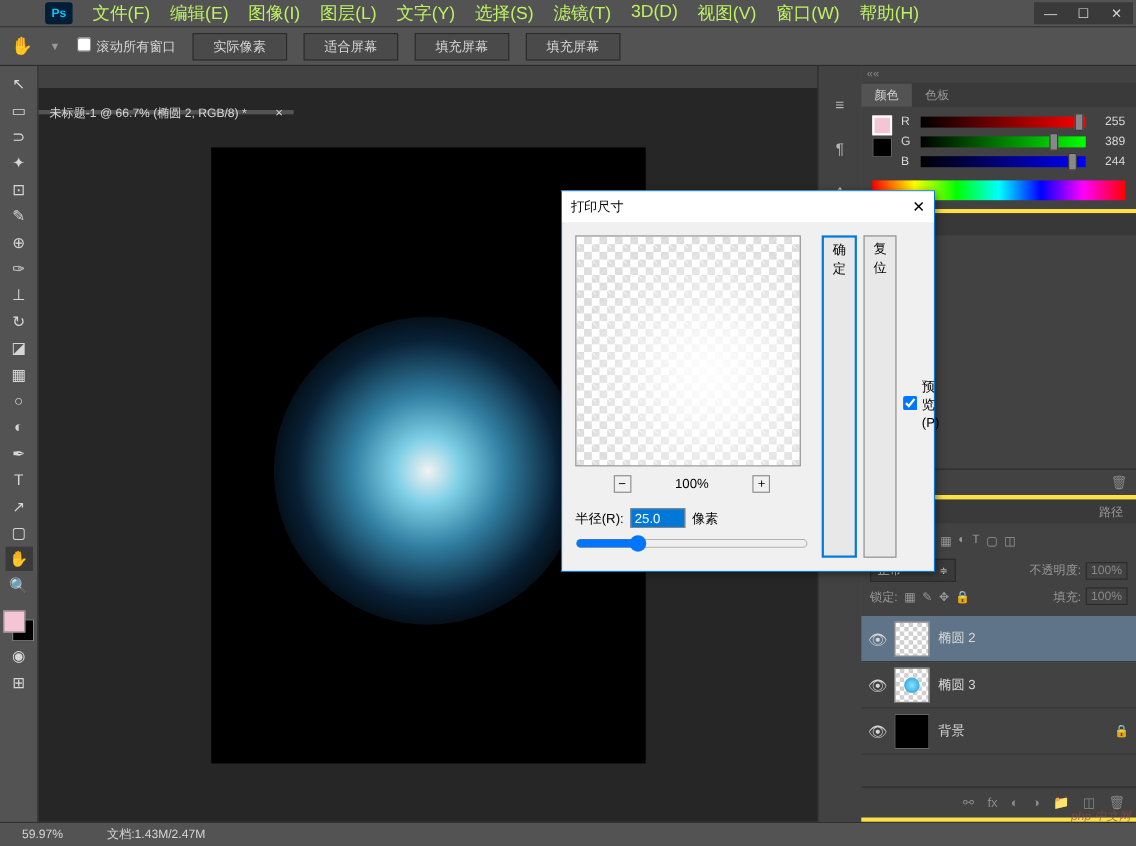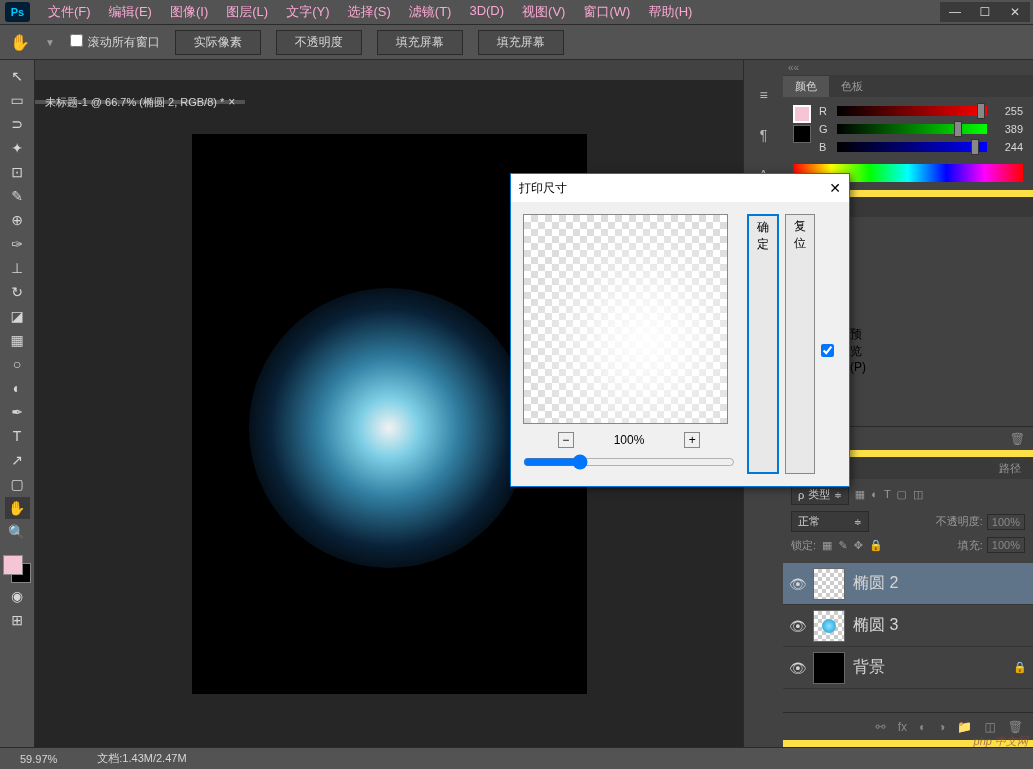--- a/index.html
+++ b/index.html
@@ -1,51 +1,51 @@
 <!DOCTYPE html>
 <html><head>
   <meta charset="utf-8">
   <style>
     * { margin: 0; padding: 0; box-sizing: border-box; font-family: "Microsoft YaHei", Arial, sans-serif; }
     body { width: 1033px; height: 769px; background: #535353; overflow: hidden; position: relative; }
     
-    .title-bar { height: 25px; background: #535353; display: flex; align-items: center; justify-content: flex-start; border-bottom: 1px solid #2a2a2a; }
+    .title-bar { height: 25px; background: #535353; display: flex; align-items: center; justify-content: flex-start; border-bottom: 1px solid #2a2a2a; padding-left: 36px; }
     .ps-logo { width: 25px; height: 20px; background: #001e36; color: #00c8ff; font-weight: bold; font-size: 11px; display: flex; align-items: center; justify-content: center; margin-left: 5px; border-radius: 3px; }
     .menu-bar { display: flex; gap: 2px; flex: 1; padding-left: 10px; }
-    .menu-item { color: #f9a8d4; font-size: 13px; padding: 3px 8px; cursor: default; }
+    .menu-item { color: #bef264; font-size: 16px; padding: 3px 8px; cursor: default; }
     .window-controls { display: flex; gap: 0; background: #3a3a3a; height: 20px; margin-right: 3px; }
     .window-btn { width: 30px; height: 20px; display: flex; align-items: center; justify-content: center; color: #d6d6d6; font-size: 12px; }
     
     .options-bar { height: 35px; background: #535353; display: flex; align-items: center; padding: 0 10px; gap: 15px; border-bottom: 1px solid #2a2a2a; }
     .hand-icon { color: #d6d6d6; font-size: 16px; }
     .checkbox-label { display: flex; align-items: flex-start; gap: 5px; color: #d6d6d6; font-size: 12px; }
     .checkbox-label input { width: 13px; height: 13px; }
     .option-btn { background: #4a4a4a; border: 1px solid #2a2a2a; color: #d6d6d6; font-size: 12px; padding: 3px 18px; }
     
     .main-area { display: flex; height: calc(100% - 60px - 22px); }
     
     .toolbar { width: 35px; background: #535353; border-right: 1px solid #2a2a2a; display: flex; flex-direction: column; align-items: center; padding-top: 5px; gap: 2px; }
     .tool { width: 25px; height: 22px; display: flex; align-items: center; justify-content: center; color: #d6d6d6; font-size: 14px; cursor: pointer; }
     .color-swatch { width: 28px; height: 28px; position: relative; margin-top: 10px; }
     .fg-color { position: absolute; top: 0; left: 0; width: 20px; height: 20px; background: #f5c5d5; border: 1px solid #888; z-index: 2; }
     .bg-color { position: absolute; bottom: 0; right: 0; width: 20px; height: 20px; background: #000; border: 1px solid #888; }
     
     .document-area { flex: 1; background: #262626; position: relative; display: flex; flex-direction: column; }
     .doc-tabs { height: 20px; background: #424242; display: flex; }
-    .doc-tab { padding: 2px 10px; color: #d6d6d6; font-size: 11px; display: flex; align-items: center; gap: 4px; background: #535353; margin-top: 40px; }
+    .doc-tab { padding: 2px 10px; color: #d6d6d6; font-size: 11px; display: flex; align-items: center; gap: 26px; background: #535353; margin-top: 40px; }
     .doc-tab .close { font-size: 12px; }
     .canvas-container { flex: 1; display: flex; align-items: center; justify-content: center; padding: 40px; }
     .canvas { width: 395px; height: 560px; background: #000; position: relative; }
     .glow { position: absolute; top: 50%; left: 50%; transform: translate(-50%, -45%); width: 280px; height: 280px; background: radial-gradient(circle, rgba(255,255,255,0.95) 0%, rgba(140,230,255,0.9) 15%, rgba(70,180,230,0.7) 35%, rgba(30,110,180,0.3) 60%, rgba(0,0,0,0) 80%); border-radius: 50%; }
     
     .right-dock { width: 40px; background: #424242; border-left: 1px solid #2a2a2a; display: flex; flex-direction: column; align-items: center; padding-top: 25px; gap: 20px; }
     .dock-icon { width: 20px; height: 20px; color: #b8b8b8; display: flex; align-items: center; justify-content: center; font-size: 14px; }
     
     .panel-area { width: 250px; background: #424242; display: flex; flex-direction: column; }
-    .panel { border-bottom: 7px solid #fde047; }
+    .panel { border-bottom: 4px solid #fde047; }
     .panel-tabs { height: 22px; display: flex; align-items: center; background: #3a3a3a; }
     .panel-tab { padding: 3px 12px; color: #999; font-size: 11px; }
     .panel-tab.active { background: #535353; color: #d6d6d6; }
     .panel-header { display: flex; justify-content: flex-start; padding: 2px 5px; }
     .chevrons { color: #888; font-size: 10px; }
     
     .color-panel { padding: 8px 10px; }
     .color-row { display: flex; align-items: center; gap: 8px; margin-bottom: 6px; }
     .color-row .label { color: #d6d6d6; font-size: 11px; width: 10px; }
     .slider-track { flex: 1; height: 10px; position: relative; }
@@ -70,21 +70,21 @@
     .val-box { border: 1px solid #2a2a2a; padding: 1px 4px; color: #888; }
     .lock-row { display: flex; align-items: center; gap: 6px; font-size: 11px; color: #999; }
     
     .layers-list { flex: 1; background: #424242; }
     .layer-item { display: flex; align-items: center; height: 42px; border-bottom: 1px solid #353535; padding: 0 6px; gap: 8px; }
     .layer-item.active { background: #5f7389; }
     .eye-icon { width: 16px; color: #d6d6d6; font-size: 14px; }
     .layer-thumb { width: 32px; height: 32px; background-image: linear-gradient(45deg, #ccc 25%, transparent 25%), linear-gradient(-45deg, #ccc 25%, transparent 25%), linear-gradient(45deg, transparent 75%, #ccc 75%), linear-gradient(-45deg, transparent 75%, #ccc 75%); background-size: 8px 8px; background-position: 0 0, 0 4px, 4px -4px, -4px 0px; background-color: #fff; border: 1px solid #666; position: relative; }
     .layer-thumb.bg-layer { background: #000; background-image: none; }
     .layer-thumb .blue-dot { position: absolute; top: 50%; left: 50%; transform: translate(-50%,-50%); width: 14px; height: 14px; background: radial-gradient(circle, #8de0ff 0%, #3ab0e0 70%, transparent 100%); border-radius: 50%; }
-    .layer-name { color: #d6d6d6; font-size: 16px; flex: 1; }
+    .layer-name { color: #d6d6d6; font-size: 12px; flex: 1; }
     .lock-ico { color: #999; font-size: 11px; }
     
     .layers-footer { height: 28px; background: #424242; border-top: 1px solid #2a2a2a; display: flex; align-items: center; justify-content: flex-end; gap: 12px; padding: 0 10px; }
     .footer-icon { color: #888; font-size: 12px; }
     
     .status-bar { height: 22px; background: #535353; display: flex; align-items: center; padding: 0 20px; gap: 40px; color: #d6d6d6; font-size: 11px; border-top: 1px solid #2a2a2a; }
     
     .dialog { position: absolute; top: 173px; left: 510px; width: 340px; background: #f0f0f0; border: 1px solid #0078d7; box-shadow: 2px 2px 8px rgba(0,0,0,0.5); }
     .dialog-title { height: 28px; background: #fff; display: flex; align-items: center; justify-content: space-between; padding: 0 8px; font-size: 12px; }
     .dialog-close { font-size: 14px; cursor: pointer; }
@@ -95,21 +95,21 @@
     .zoom-controls { display: flex; align-items: center; justify-content: center; gap: 40px; margin-top: 8px; font-size: 12px; }
     .zoom-btn { width: 16px; height: 16px; border: 1px solid #888; display: flex; align-items: center; justify-content: center; font-size: 12px; }
     .radius-row { display: flex; align-items: center; gap: 6px; margin-top: 14px; font-size: 12px; }
     .radius-input { width: 50px; padding: 1px 3px; border: 1px solid #888; background: #fff; color: #000; font-size: 12px; text-align: left; }
     .radius-input.selected { background: #0078d7; color: #fff; }
     .radius-slider { width: 100%; margin-top: 6px; }
     
     .dialog-right { width: 90px; display: flex; flex-direction: row; gap: 6px; }
     .dlg-btn { padding: 3px 8px; font-size: 12px; border: 1px solid #888; background: #e8e8e8; text-align: center; }
     .dlg-btn.primary { border: 2px solid #0078d7; }
-    .preview-check { display: flex; align-items: center; gap: 16px; font-size: 12px; margin-top: 12px; }
+    .preview-check { display: flex; align-items: center; gap: 4px; font-size: 12px; margin-top: 12px; }
     
     .watermark { position: absolute; bottom: 20px; right: 5px; color: #8a4a4a; font-size: 11px; opacity: 0.7; font-style: italic; }
   </style>
 </head>
 <body>
 
 <div class="title-bar">
   <div class="ps-logo">Ps</div>
   <div class="menu-bar">
     <div class="menu-item">文件(F)</div>
@@ -132,21 +132,21 @@
 </div>
 
 <div class="options-bar">
   <span class="hand-icon">✋</span>
   <span style="color:#999;font-size:10px;">▼</span>
   <label class="checkbox-label">
     <input type="checkbox" style="">
     <span>滚动所有窗口</span>
   </label>
   <button class="option-btn">实际像素</button>
-  <button class="option-btn">不透明度</button>
+  <button class="option-btn">适合屏幕</button>
   <button class="option-btn">填充屏幕</button>
   <button class="option-btn">填充屏幕</button>
 </div>
 
 <div class="main-area">
   <div class="toolbar">
     <div class="tool">↖</div>
     <div class="tool">▭</div>
     <div class="tool">⊃</div>
     <div class="tool">✦</div>
@@ -336,20 +336,25 @@
   <div class="dialog-body">
     <div class="dialog-left">
       <div class="preview-box">
         <div class="preview-glow"></div>
       </div>
       <div class="zoom-controls">
         <span class="zoom-btn">−</span>
         <span>100%</span>
         <span class="zoom-btn">+</span>
       </div>
+      <div class="radius-row">
+        <span>半径(R):</span>
+        <input class="radius-input selected" value="25.0" style="">
+        <span>像素</span>
+      </div>
       <input type="range" class="radius-slider" min="0" max="100" value="25" style="">
     </div>
     <div class="dialog-right">
       <div class="dlg-btn primary">确定</div>
       <div class="dlg-btn">复位</div>
       <label class="preview-check">
         <input type="checkbox" checked="" style="">
         <span>预览(P)</span>
       </label>
     </div>

